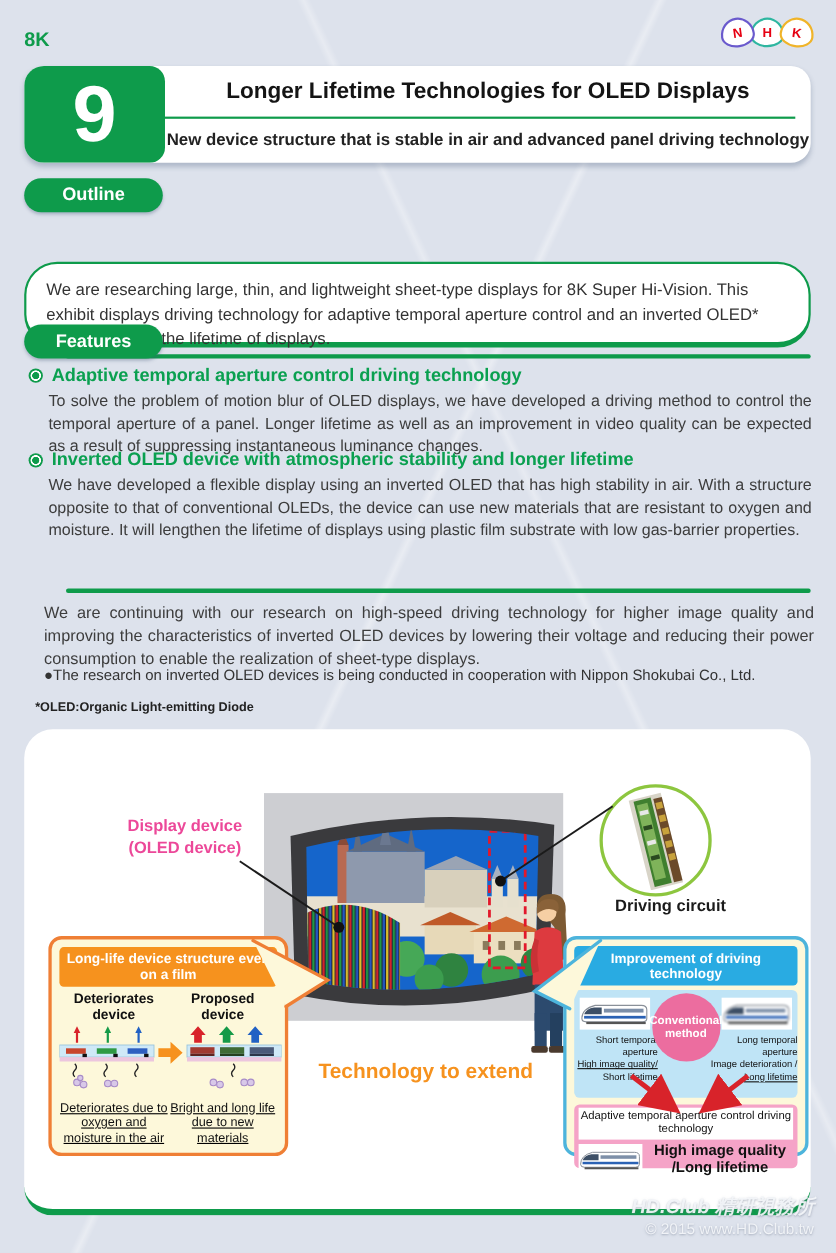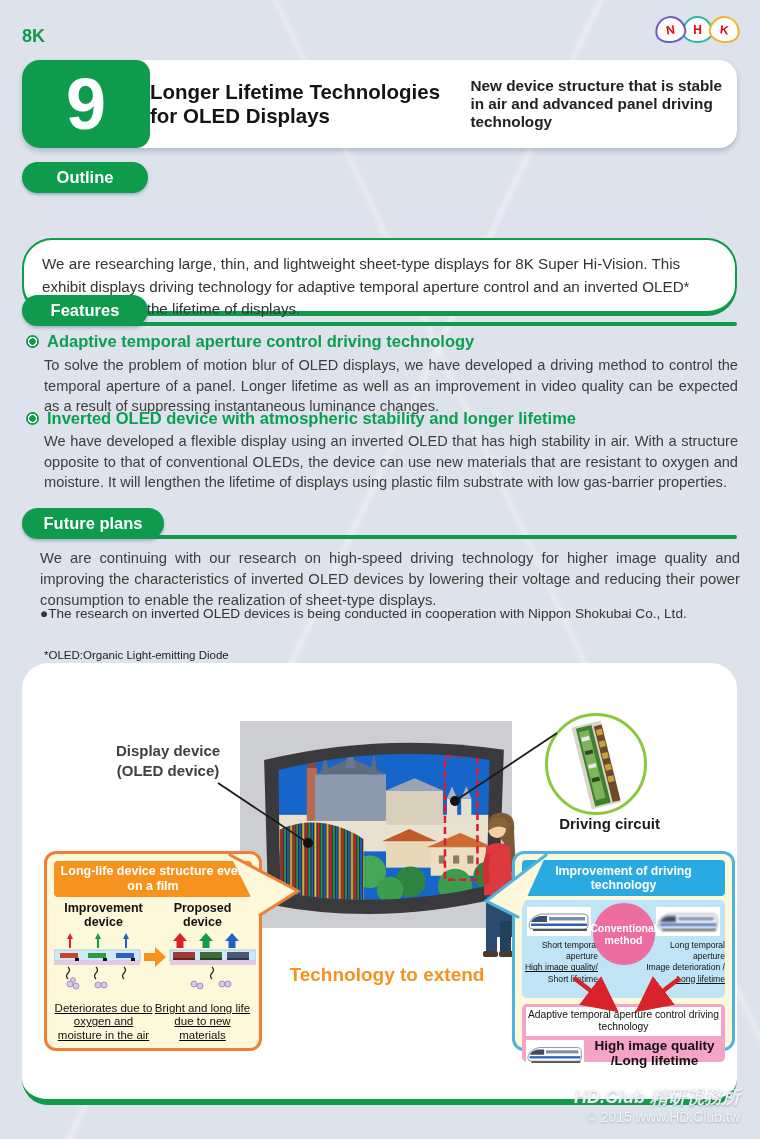--- a/index.html
+++ b/index.html
@@ -12,21 +12,21 @@
   .corner-8k{position:absolute;left:22px;top:26px;font-size:18px;font-weight:bold;color:#0e9b4b;}
   
   .nhk-logo{position:absolute;right:20px;top:16px;display:flex;}
   .egg{width:27px;height:23px;background:#fff;border-radius:50% 50% 50% 50%/60% 60% 40% 40%;display:flex;align-items:center;justify-content:center;margin-left:-4px;font-weight:bold;font-size:12px;color:#e60012;}
   .egg1{border:2.5px solid #6a5acd;transform:rotate(-8deg);}
   .egg2{border:2.5px solid #2eb6a0;}
   .egg3{border:2.5px solid #f0b429;transform:rotate(8deg);}
   
   .header-card{position:absolute;left:22px;top:60px;width:715px;height:88px;background:#fff;border-radius:18px;display:flex;overflow:hidden;box-shadow:0 3px 5px rgba(70,90,120,.3);}
   .header-num{width:128px;background:#0e9b4b;color:#fff;font-size:72px;font-weight:bold;display:flex;align-items:center;justify-content:center;border-radius:0 14px 14px 0;}
-  .header-right{flex:1;display:flex;flex-direction:row;}
+  .header-right{flex:1;display:flex;flex-direction:column;}
   .header-title{flex:1.15;display:flex;align-items:center;justify-content:center;font-size:20.5px;font-weight:bold;color:#141414;}
   .header-divider{height:2px;background:#0e9b4b;margin:0 14px 0 0;}
   .header-subtitle{flex:1;display:flex;align-items:center;justify-content:center;font-size:15.3px;font-weight:600;color:#222;}
   
   .pill{position:absolute;background:#0e9b4b;color:#fff;font-weight:bold;font-size:16.5px;padding:6px 0;text-align:center;border-radius:19px;box-shadow:0 2px 3px rgba(70,90,120,.35);z-index:2;}
   .pill-outline{left:22px;top:162px;width:126px;}
   .pill-features{left:22px;top:295px;width:126px;}
   .pill-future{left:22px;top:508px;width:142px;}
   .section-line{position:absolute;height:4px;background:#0e9b4b;border-radius:2px;z-index:1;}
   .line-features{left:60px;top:322px;width:677px;}
@@ -36,26 +36,26 @@
   .outline-box p{margin:13px 18px;font-size:15.2px;line-height:1.48;color:#333;}
   
   .feature-title{position:absolute;left:26px;display:flex;align-items:center;gap:8px;font-size:16.5px;font-weight:bold;color:#0aa050;}
   .ft1{top:332px;} .ft2{top:409px;}
   .fbullet{width:13px;height:13px;border-radius:50%;background:radial-gradient(circle,#0e9b4b 0 3px,#fff 3.5px 4.5px,#0e9b4b 5px);flex:0 0 13px;}
   .feature-body{position:absolute;left:44px;width:694px;margin:0;font-size:14.6px;line-height:1.42;color:#3d3d3d;text-align:justify;}
   .fb1{top:355px;} .fb2{top:431px;}
   
   .future-body{position:absolute;left:40px;top:548px;width:700px;margin:0;font-size:14.8px;line-height:1.42;color:#3d3d3d;text-align:justify;}
   .future-note{position:absolute;left:40px;top:606px;margin:0;font-size:13.6px;color:#333;}
-  .footnote{position:absolute;left:28px;top:633px;margin:16px;font-size:11.5px;font-weight:normal;color:#222;}
+  .footnote{position:absolute;left:28px;top:633px;margin:4px;font-size:11.5px;font-weight:bold;color:#222;}
   
   .figure-box{position:absolute;left:22px;top:663px;width:715px;height:436px;background:#fff;border-radius:26px;border-bottom:6px solid #0e9b4b;box-sizing:content-box;z-index:1;}
   .photo-backdrop{position:absolute;left:218px;top:58px;width:272px;height:207px;background:#cdced2;}
   .tv-svg{position:absolute;left:234px;top:64px;width:256px;height:200px;}
-  .label-display{position:absolute;left:62px;top:78px;width:168px;text-align:center;font-size:15px;font-weight:600;color:#404040;line-height:1.3;}
+  .label-display{position:absolute;left:62px;top:78px;width:168px;text-align:center;font-size:15px;font-weight:600;color:#ec4899;line-height:1.3;}
   .label-display span{display:block;}
   .circuit-circle{position:absolute;left:523px;top:50px;width:96px;height:96px;background:#fff;border:3px solid #8dc63f;border-radius:50%;overflow:hidden;display:flex;align-items:center;justify-content:center;}
   .label-circuit{position:absolute;left:508px;top:152px;width:130px;text-align:right;font-size:15px;font-weight:600;color:#1b1b1b;}
   .woman-svg{position:absolute;left:448px;top:146px;width:60px;height:152px;}
   .center-text{position:absolute;left:248px;top:300px;width:234px;text-align:center;font-size:19px;font-weight:800;color:#f6921e;line-height:1.25;}
   .center-text span{display:block;}
   
   .callout{position:absolute;top:188px;height:200px;background:#fdf8da;border-radius:12px;box-sizing:border-box;z-index:2;}
   .callout-left{left:22px;width:218px;border:3px solid #ef7f35;padding:7px;}
   .callout-right{left:490px;width:223px;border:3px solid #4db4dc;padding:6px 7px;}
@@ -133,21 +133,20 @@
   </div>
   <p class="feature-body fb1">To solve the problem of motion blur of OLED displays, we have developed a driving method to control the temporal aperture of a panel. Longer lifetime as well as an improvement in video quality can be expected as a result of suppressing instantaneous luminance changes.</p>
 
   <div class="feature-title ft2">
     <span class="fbullet"></span>
     <span>Inverted OLED device with atmospheric stability and longer lifetime</span>
   </div>
   <p class="feature-body fb2">We have developed a flexible display using an inverted OLED that has high stability in air. With a structure opposite to that of conventional OLEDs, the device can use new materials that are resistant to oxygen and moisture. It will lengthen the lifetime of displays using plastic film substrate with low gas-barrier properties.</p>
 
   <div class="section-line line-future"></div>
-  <div class="pill pill-future">Future plans</div>
   <p class="future-body">We are continuing with our research on high-speed driving technology for higher image quality and improving the characteristics of inverted OLED devices by lowering their voltage and reducing their power consumption to enable the realization of sheet-type displays.</p>
   <p class="future-note">●The research on inverted OLED devices is being conducted in cooperation with Nippon Shokubai Co., Ltd.</p>
   <p class="footnote">*OLED:Organic Light-emitting Diode</p>
 
   <div class="figure-box">
     <div class="photo-backdrop"></div>
 
     <svg class="tv-svg" viewBox="0 0 252 196">
       <defs>
         <clipPath id="screenClip">
@@ -237,21 +236,21 @@
       <rect x="16" y="86" width="26" height="42" fill="#2c4a6e"></rect>
       <rect x="16" y="112" width="11" height="30" fill="#2c4a6e"></rect>
       <rect x="30" y="112" width="11" height="30" fill="#24405f"></rect>
       <rect x="13" y="142" width="15" height="6" rx="2" fill="#4a3a2e"></rect>
       <rect x="29" y="142" width="15" height="6" rx="2" fill="#4a3a2e"></rect>
     </svg>
 
     <div class="callout callout-left">
       <div class="co-header co-header-left">Long-life device structure even on a film</div>
       <div class="dev-titles">
-        <div>Improvement device</div>
+        <div>Deteriorates device</div>
         <div>Proposed device</div>
       </div>
       <svg class="dev-svg" viewBox="0 0 202 58" width="202" height="58">
 
         <g>
           <line x1="16" y1="16" x2="16" y2="6" stroke="#d8232a" stroke-width="2"></line>
             <polygon points="13,7 19,7 16,1" fill="#d8232a"></polygon>
           <line x1="44" y1="16" x2="44" y2="6" stroke="#159a48" stroke-width="2"></line>
             <polygon points="41,7 47,7 44,1" fill="#159a48"></polygon>
           <line x1="72" y1="16" x2="72" y2="6" stroke="#2161c4" stroke-width="2"></line>

